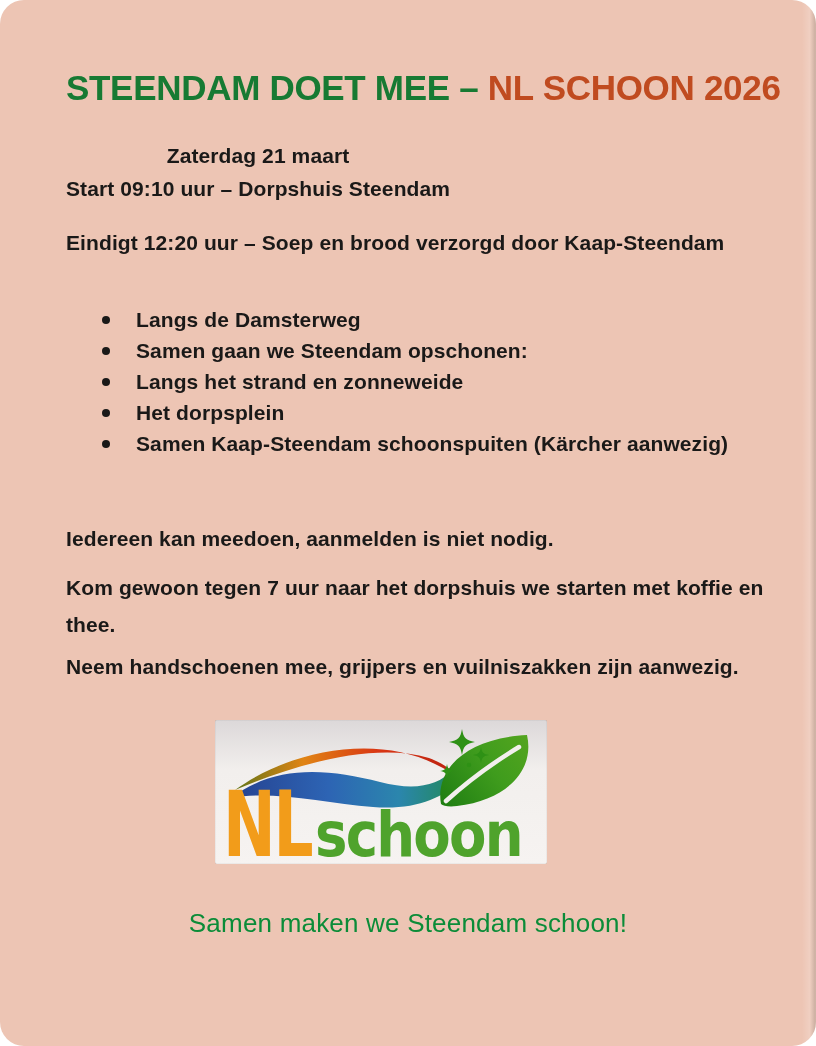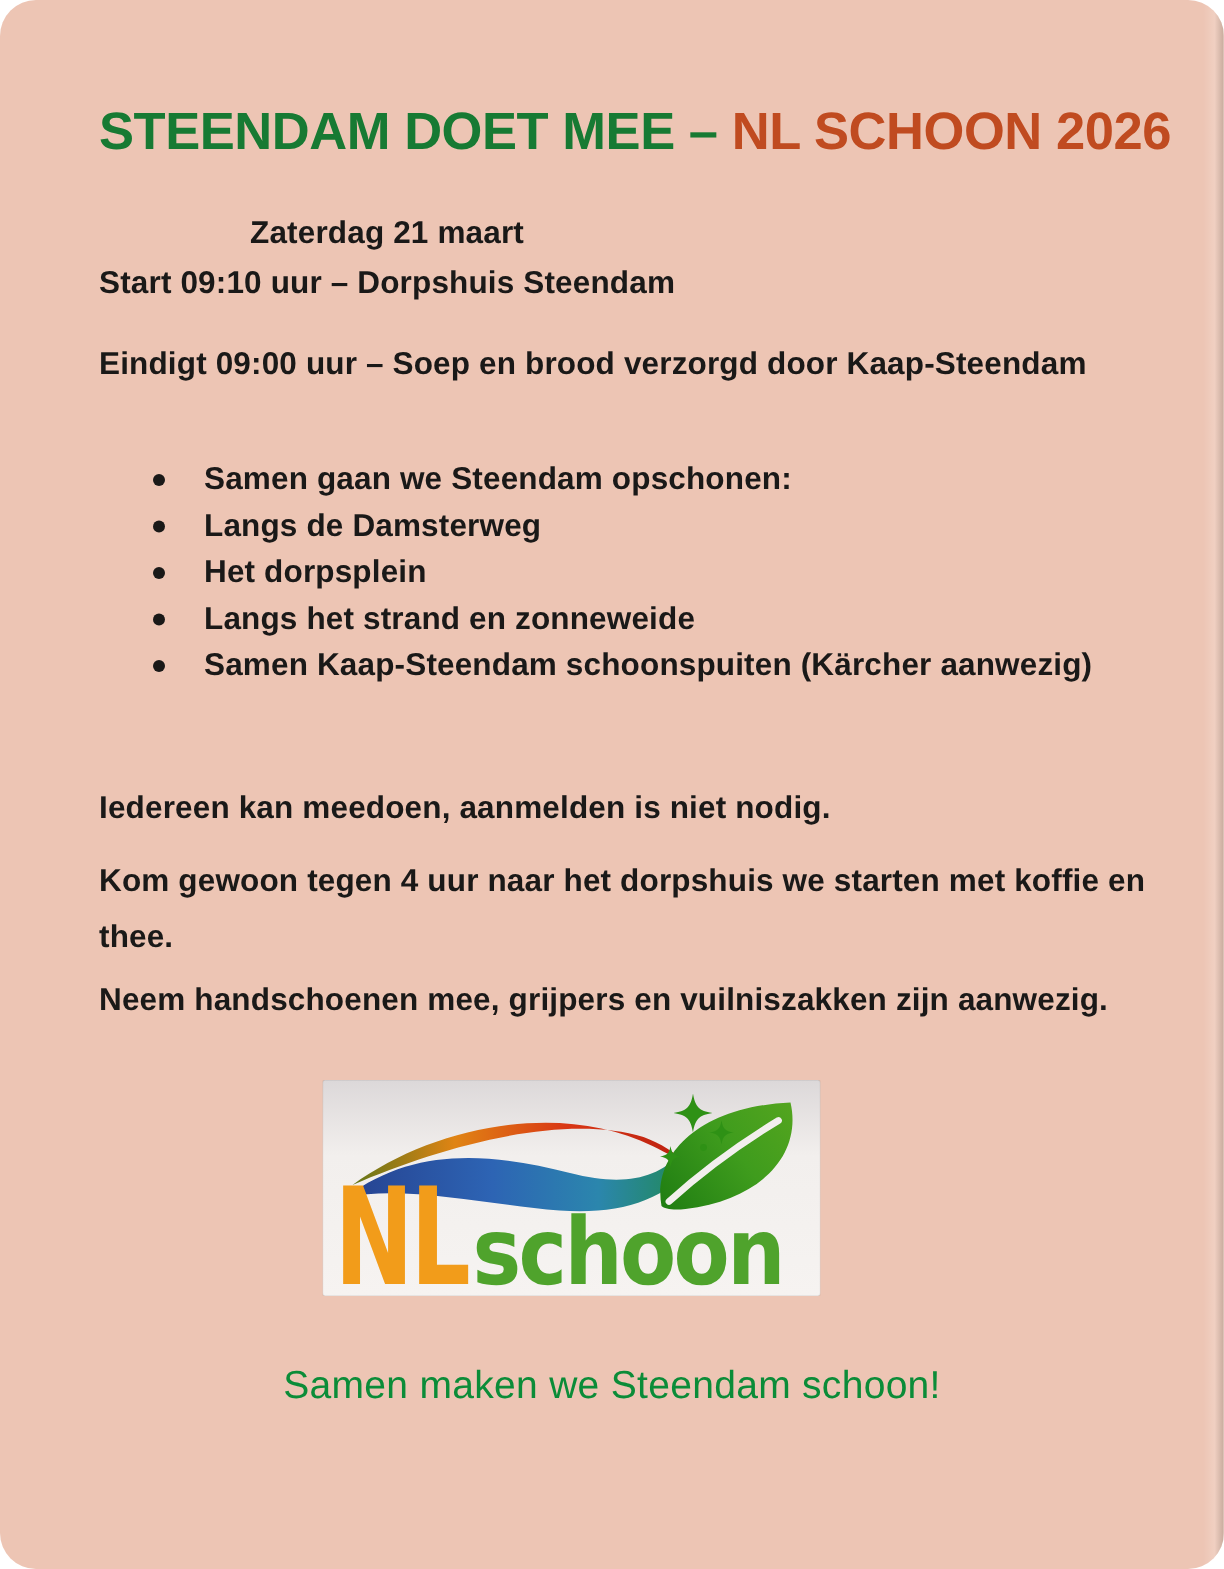--- a/index.html
+++ b/index.html
@@ -109,47 +109,47 @@
   <div class="title">
     <span class="green">STEENDAM DOET MEE –</span>
     <span class="orange">NL SCHOON 2026</span>
   </div>
 
   <div class="schedule body-text">
     <div>Zaterdag 21 maart</div>
     <div>Start 09:10 uur – Dorpshuis Steendam</div>
   </div>
 
-  <div class="schedule-end body-text">Eindigt 09:00 uur – Soep en brood verzorgd door Kaap-Steendam</div>
+  <div class="schedule-end body-text">Eindigt 12:20 uur – Soep en brood verzorgd door Kaap-Steendam</div>
 
   <ul class="bullet-list body-text">
     <li>
       <span class="dot"></span>
+      <span>Langs de Damsterweg</span>
+    </li>
+    <li>
+      <span class="dot"></span>
       <span>Samen gaan we Steendam opschonen:</span>
     </li>
     <li>
       <span class="dot"></span>
-      <span>Langs de Damsterweg</span>
+      <span>Langs het strand en zonneweide</span>
     </li>
     <li>
       <span class="dot"></span>
       <span>Het dorpsplein</span>
     </li>
     <li>
       <span class="dot"></span>
-      <span>Langs het strand en zonneweide</span>
-    </li>
-    <li>
-      <span class="dot"></span>
       <span>Samen Kaap-Steendam schoonspuiten (Kärcher aanwezig)</span>
     </li>
   </ul>
 
   <div class="para para-1 body-text">Iedereen kan meedoen, aanmelden is niet nodig.</div>
-  <div class="para para-2 body-text">Kom gewoon tegen 4 uur naar het dorpshuis we starten met koffie en thee.</div>
+  <div class="para para-2 body-text">Kom gewoon tegen 7 uur naar het dorpshuis we starten met koffie en thee.</div>
   <div class="para para-3 body-text">Neem handschoenen mee, grijpers en vuilniszakken zijn aanwezig.</div>
 
   <svg class="logo" viewBox="0 0 332 144" xmlns="http://www.w3.org/2000/svg">
     <defs>
       <linearGradient id="gradRect" x1="0" y1="0" x2="0" y2="1">
         <stop offset="0" stop-color="#dcd8d9"></stop>
         <stop offset="0.35" stop-color="#f2efed"></stop>
         <stop offset="1" stop-color="#f6f3f1"></stop>
       </linearGradient>
       <linearGradient id="gradRibbon" gradientUnits="userSpaceOnUse" x1="18" y1="0" x2="252" y2="0">

